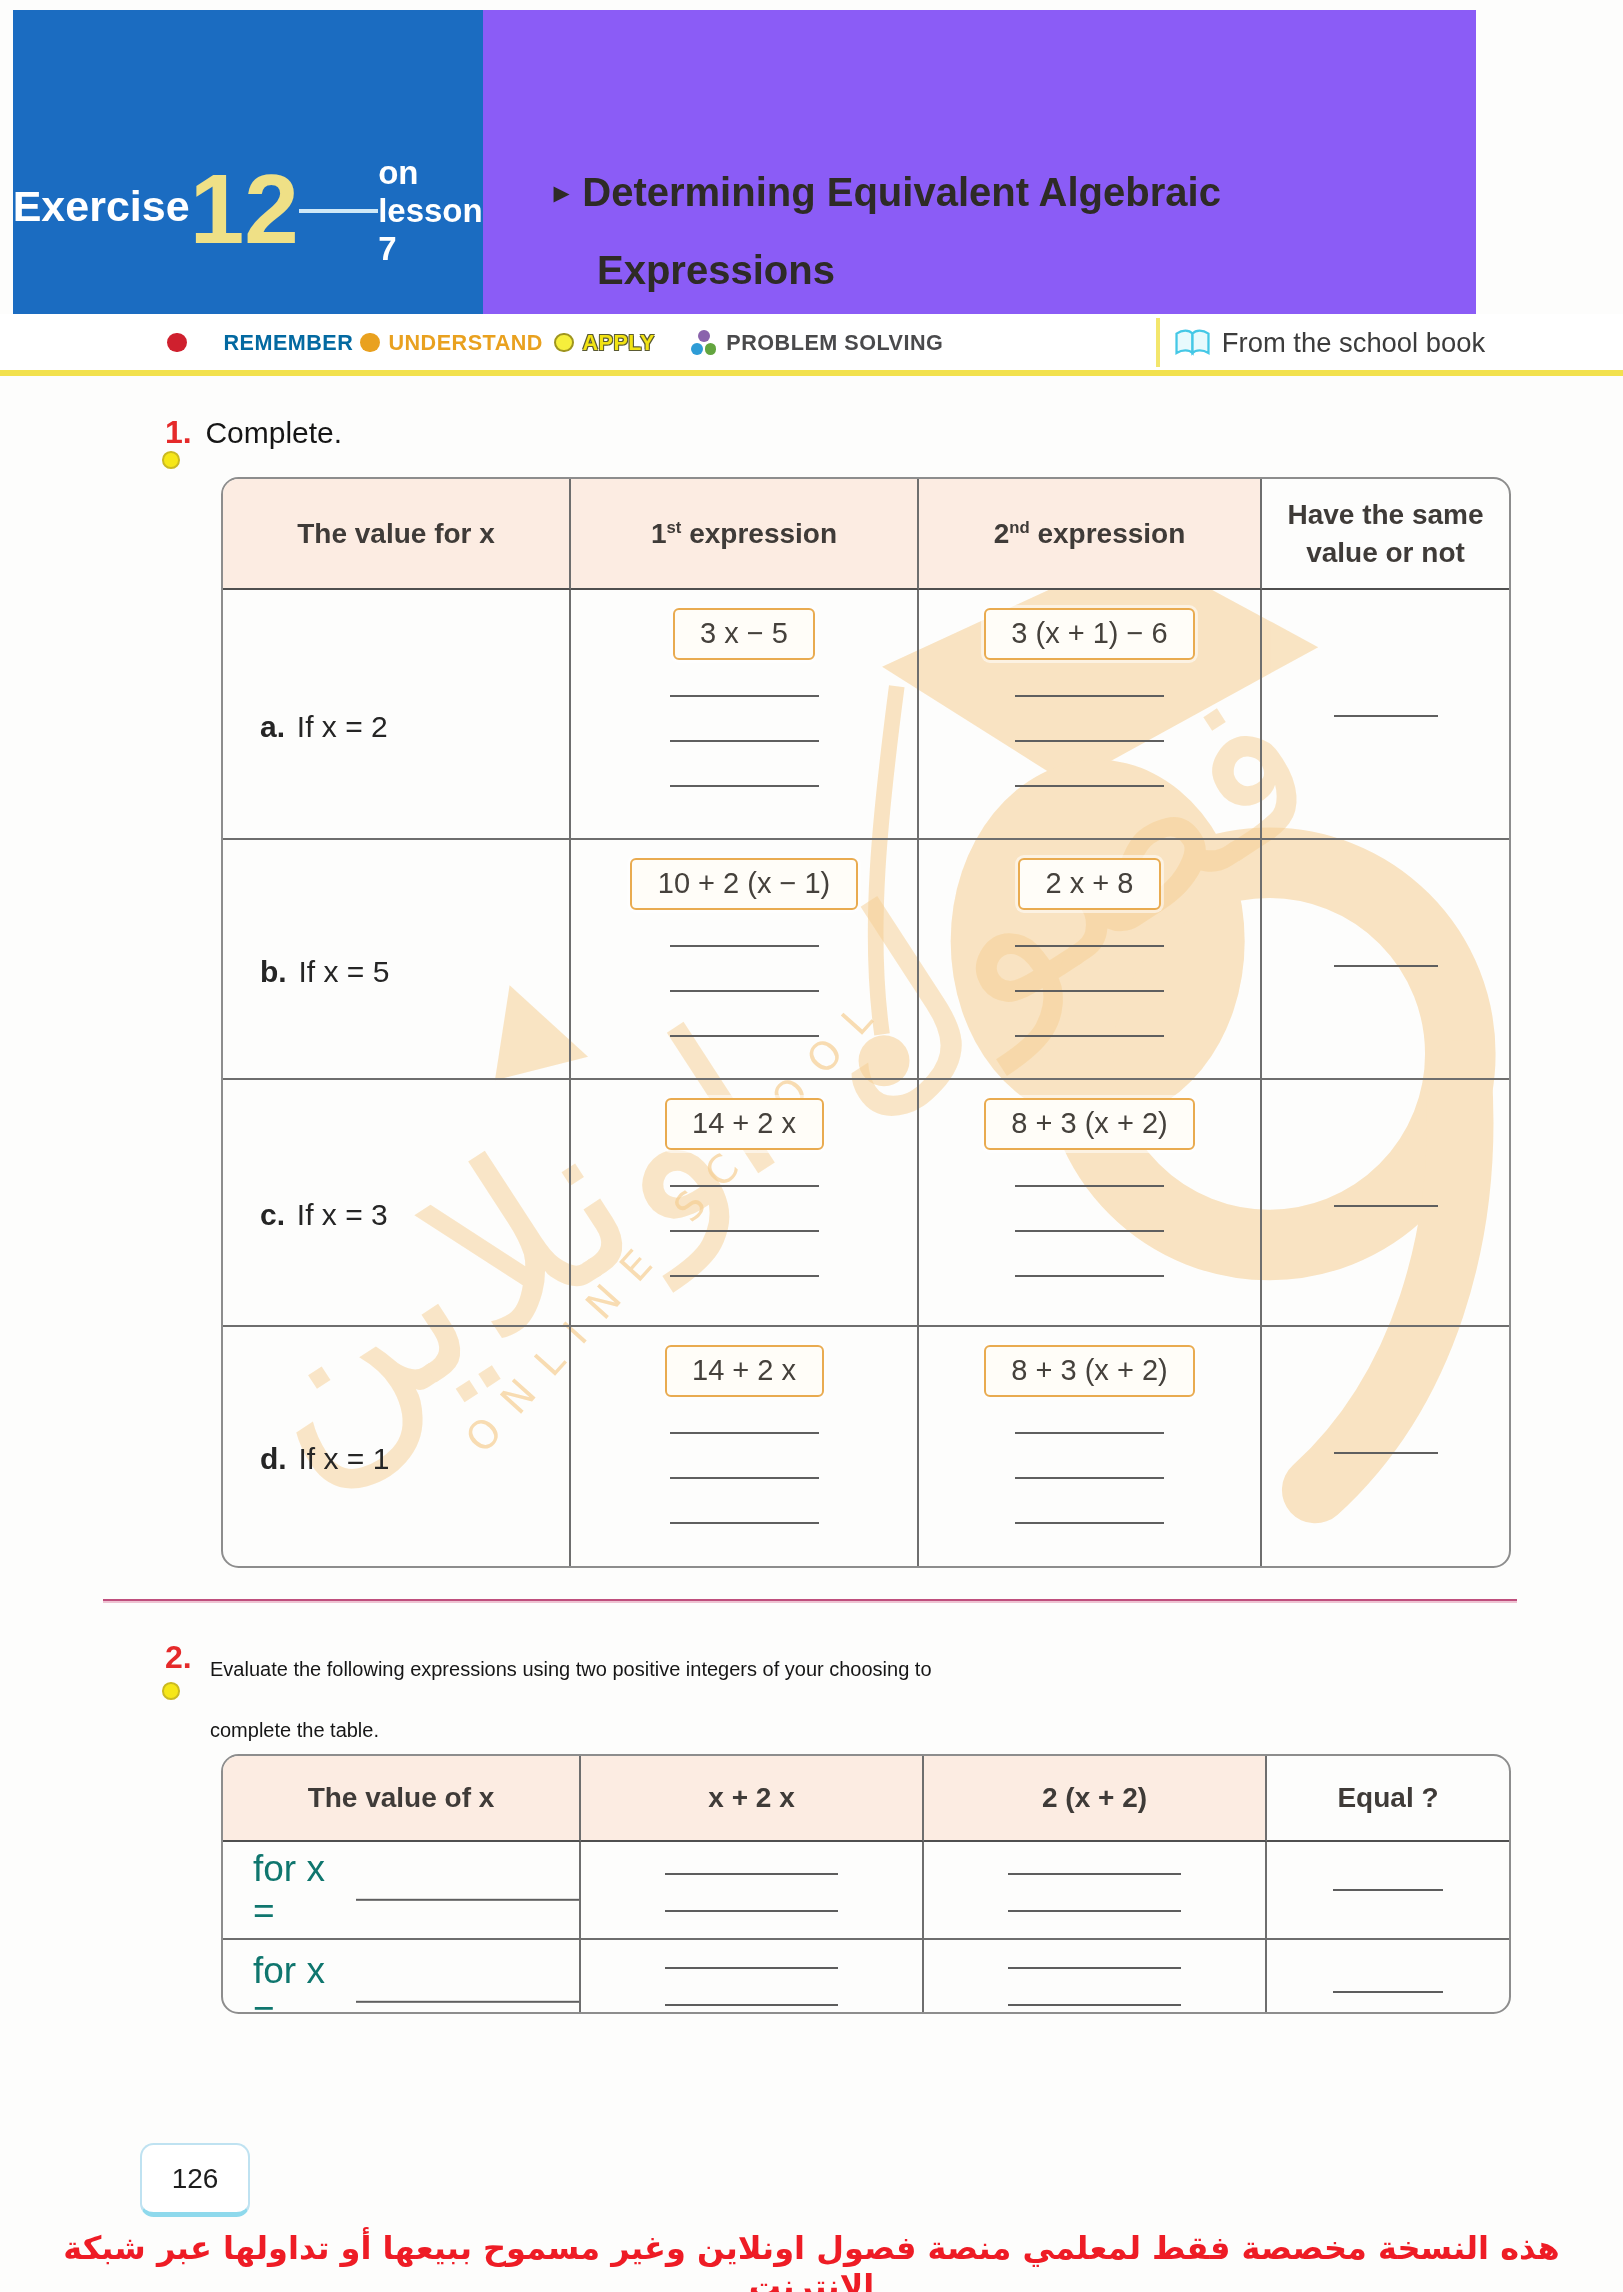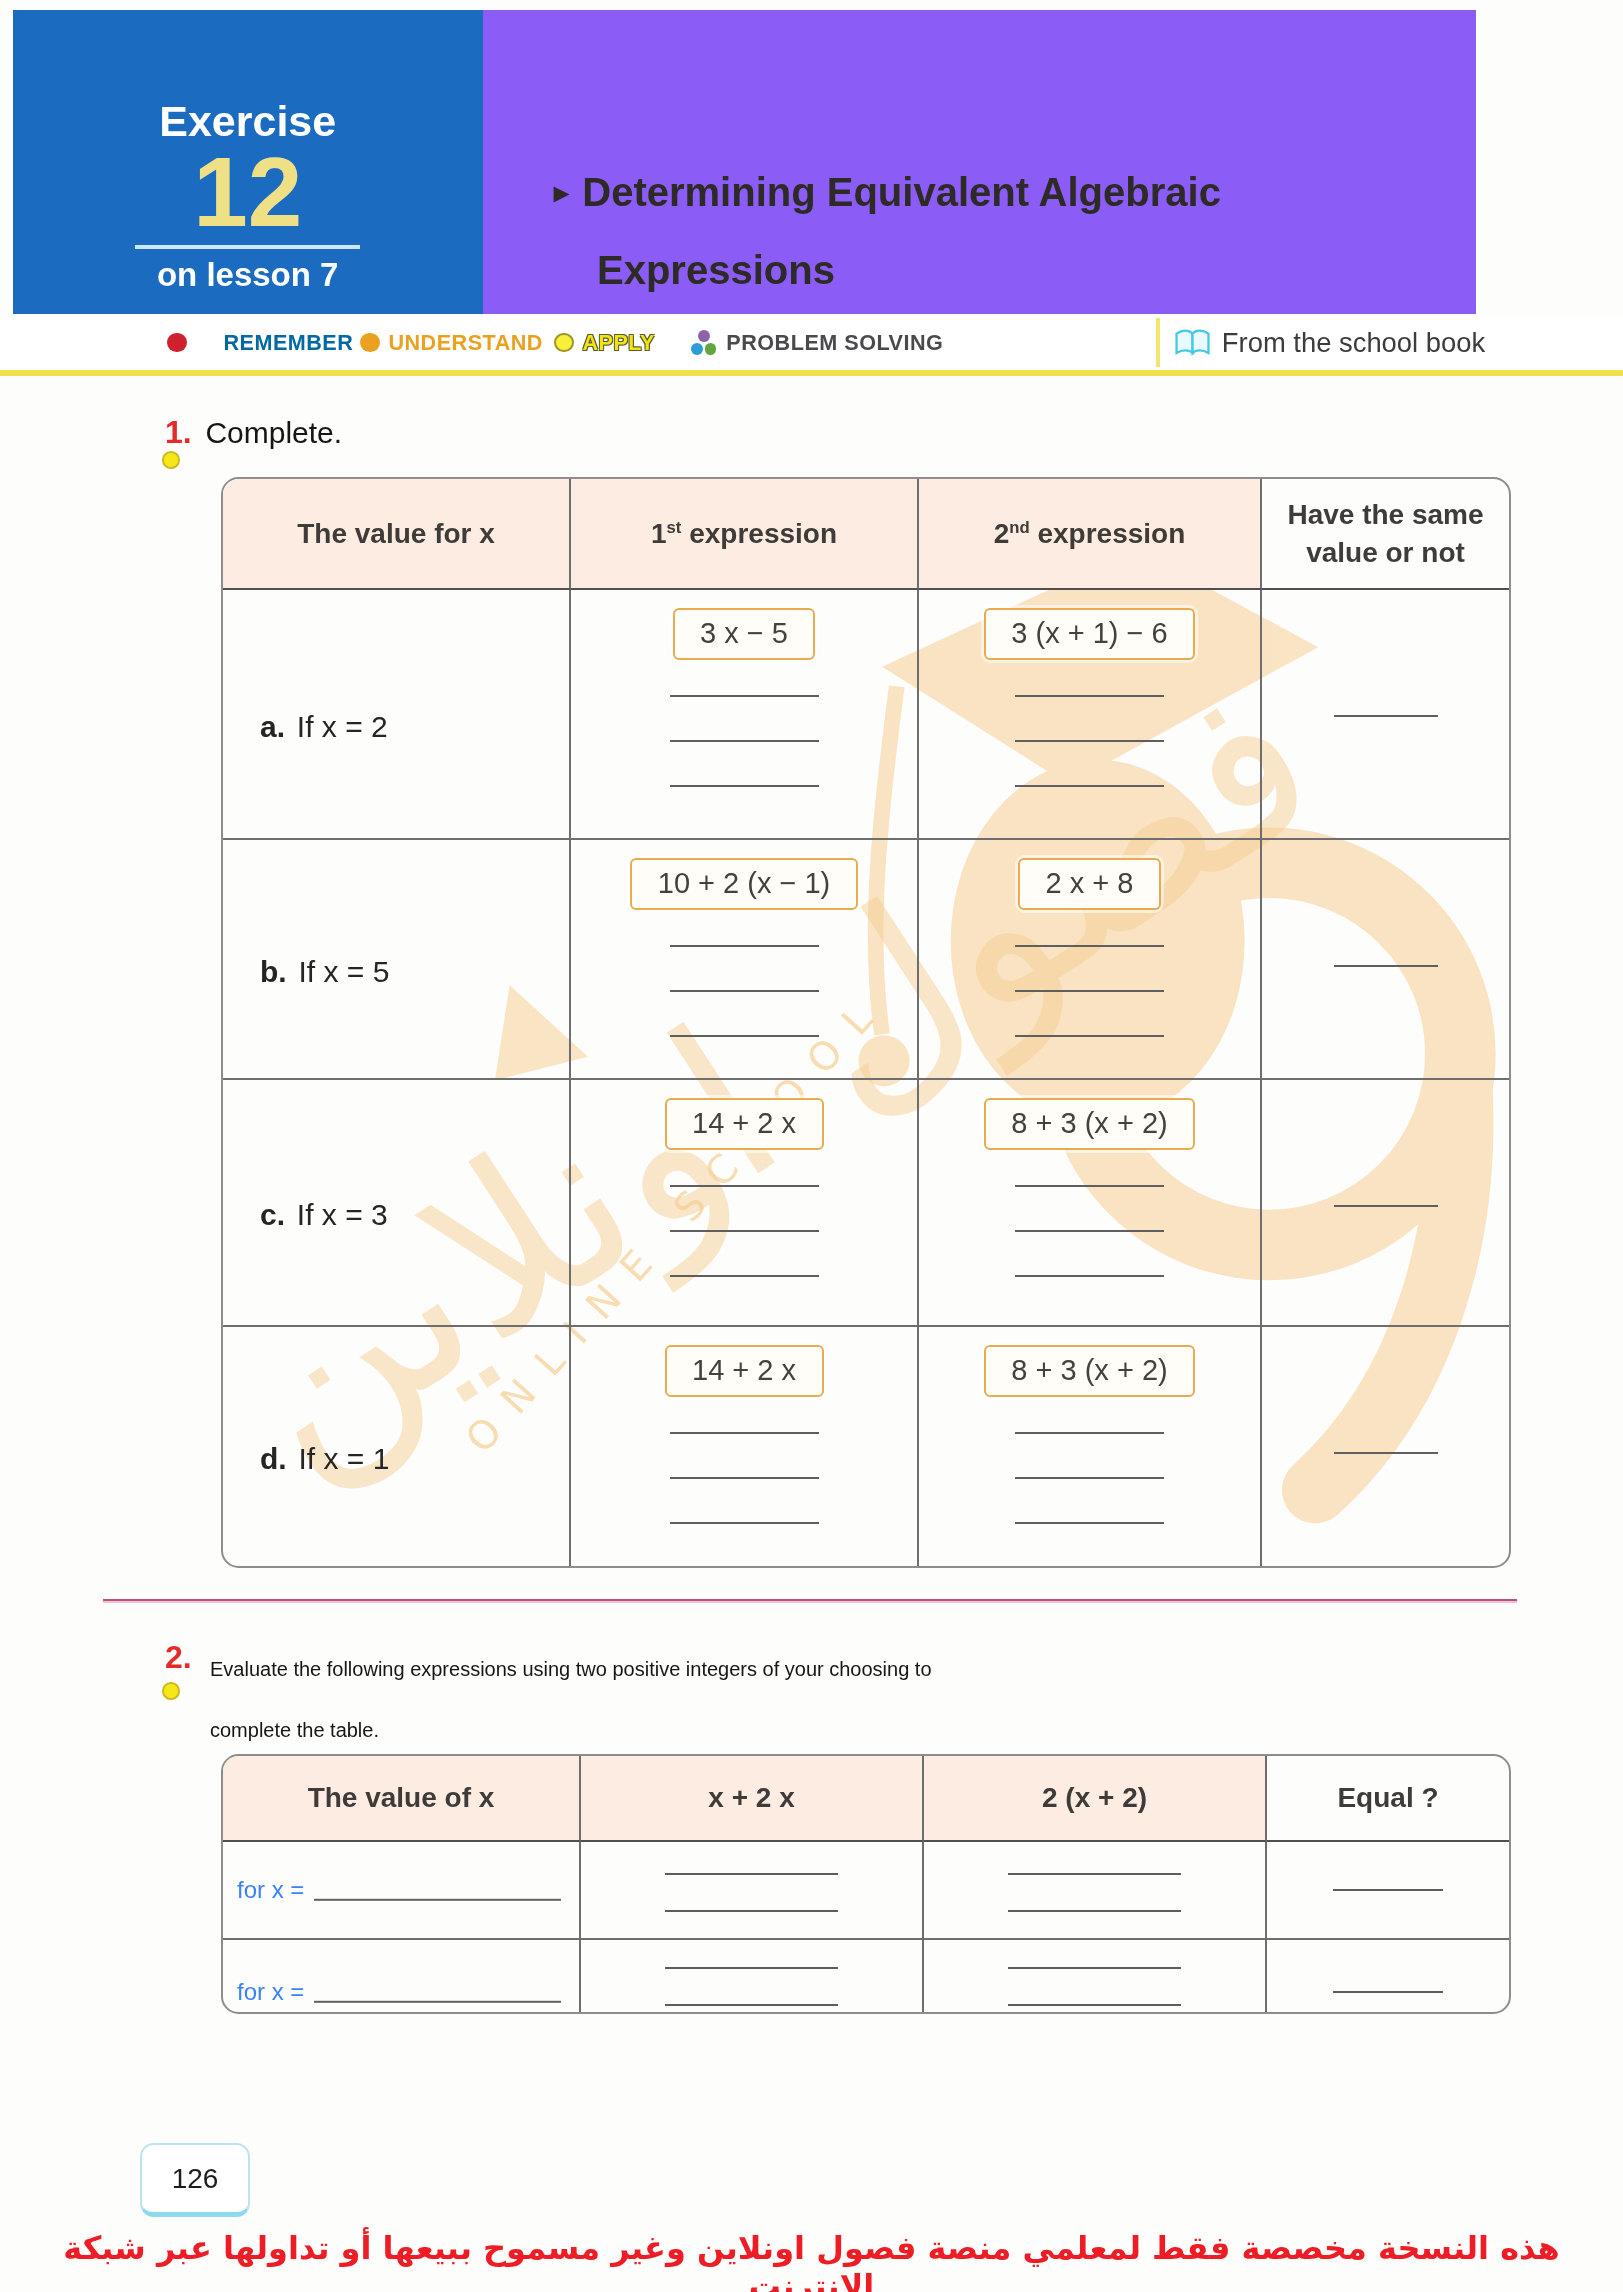--- a/index.html
+++ b/index.html
@@ -6,21 +6,21 @@
   html,body { background:#ffffff; }
   body { font-family:"Liberation Sans", sans-serif; }
   .page { position:relative; width:1623px; height:2293px; background:#fdfdfc; overflow:hidden; }
 
   
   .watermark { position:absolute; left:0; top:0; width:1623px; height:2293px; z-index:1; pointer-events:none; }
 
   
   .hdr { position:absolute; left:0; top:0; width:100%; height:314px; z-index:2; }
   .blue-box { position:absolute; left:12.7px; top:9.8px; width:470px; height:304px; background:#1b6cc1;
-              display:flex; flex-direction:column; align-items:center; padding-top:90px; }
+              display:flex; flex-direction:row; align-items:center; padding-top:90px; }
   .ex-label { color:#ffffff; font-weight:bold; font-size:43px; line-height:1; }
   .ex-num   { color:#efe086; font-weight:bold; font-size:98px; line-height:0.92; margin-top:3.9px; }
   .ex-rule  { width:225px; height:3.9px; background:#cfe8f7; margin-top:7.8px; }
   .ex-lesson{ color:#ffffff; font-weight:bold; font-size:33px; margin-top:7.8px; }
   .banner { position:absolute; left:483px; top:9.8px; width:993px; height:304px; background:#8b5cf6; }
   .banner-title { position:absolute; left:71px; top:145px; font-weight:bold; font-size:40px; color:#2e2b26; line-height:74px; }
   .banner-title .arrow { font-size:29px; margin-right:13.7px; position:relative; top:-3.9px; }
   .banner-title .l2 { padding-left:43px; }
 
   
@@ -69,21 +69,21 @@
   .bl { width:149px; height:0; border-bottom:2px solid #5f5f5f; margin-top:43px; }
   .ecell .bl:nth-of-type(2) { margin-top:37px; }
   .scell { display:flex; justify-content:center; padding-top:125px; }
   .scell .bl { width:104px; margin-top:0; }
 
   .pink-divider { position:absolute; left:103px; top:1599px; width:1414px; height:0;
                   border-top:2.9px solid #bf4f7d; box-shadow:0 2px 0 #eec3d2; }
 
   .q2-lines { position:absolute; left:210px; top:1639px; width:1245px; font-size:20px; color:#161616; line-height:61px; }
 
-  .forx { display:flex; align-items:center; padding-left:14px; font-size:24px; color:#3b82f6; }
+  .forx { display:flex; align-items:center; padding-left:30px; font-size:37px; color:#0f766e; }
   .forx .fill { display:inline-block; width:247px; height:0; border-bottom:2px solid #5f5f5f; margin-left:9.8px; transform:translateY(9.8px); }
   .ecell2 { display:flex; flex-direction:column; align-items:center; }
   .bl2 { width:173px; height:0; border-bottom:2px solid #5d5d5d; margin-top:35px; }
   .eqcell { display:flex; align-items:center; justify-content:center; }
   .eqcell .bl2 { width:110px; margin-top:0; }
   .t2h { font-size:28px; }
 
   
   .pagenum { position:absolute; left:140px; top:2143px; width:110px; height:74px; background:#ffffff;
              border:2.9px solid #bfe2f1; border-bottom:5.9px solid #8ed9ec; border-radius:13.7px;

